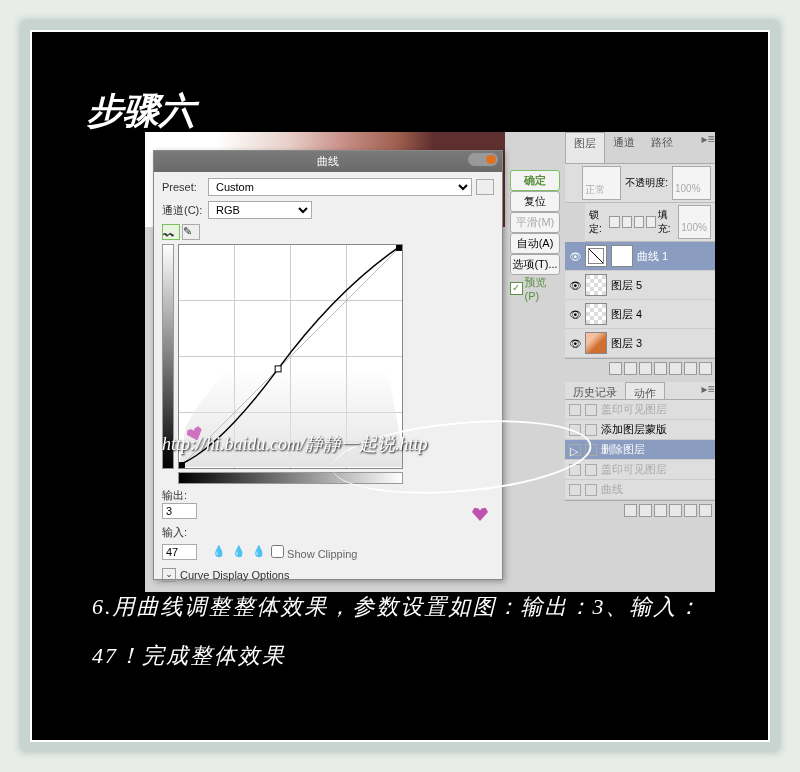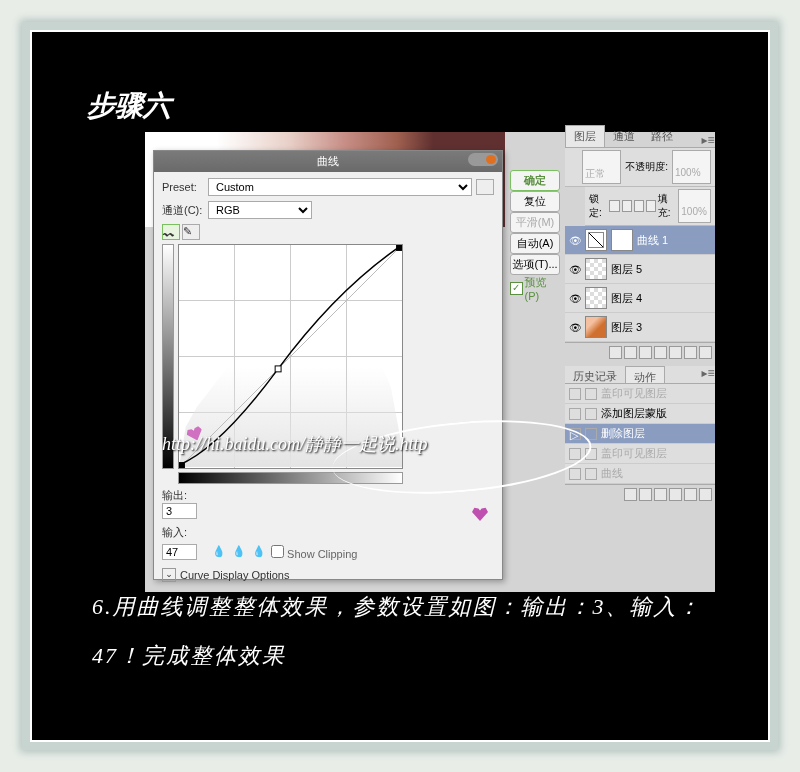--- a/index.html
+++ b/index.html
@@ -1,18 +1,18 @@
 <!DOCTYPE html>
 <html><head>
 <meta charset="utf-8">
 <style>
 * { box-sizing: border-box; margin: 0; padding: 0; }
 body { width: 800px; height: 772px; background: #e8ede8; font-family: "Microsoft YaHei", sans-serif; position: relative; }
 .frame { position: absolute; inset: 30px; background: #000; border: 2px solid #fff; box-shadow: 0 0 0 8px #c8d4d0, 0 0 8px 10px #b0c0bc; }
-.step-title { position: absolute; top: 55px; left: 55px; color: #fff; font-size: 28px; font-style: italic; font-weight: bold; font-family: cursive; }
+.step-title { position: absolute; top: 55px; left: 55px; color: #fff; font-size: 36px; font-style: italic; font-weight: bold; font-family: cursive; }
 .workspace { position: absolute; top: 100px; left: 113px; width: 570px; height: 460px; background: #d4d4d4; }
 .bg-photo { position: absolute; top: 0; left: 0; right: 210px; height: 95px; background: linear-gradient(90deg,#fff 20%,#e8d0c8 40%,#c89088 55%,#a06050 70%,#603030 80%); overflow: hidden; }
 .curves-dialog { position: absolute; top: 18px; left: 8px; width: 350px; height: 430px; background: #f0f0f0; border: 1px solid #888; box-shadow: 2px 2px 6px rgba(0,0,0,.3); }
 .dlg-title { background: linear-gradient(#7a7a7a,#6a6a6a); color: #fff; font-size: 11px; text-align: center; padding: 3px 0; position: relative; }
 .dlg-close { position: absolute; right: 4px; top: 2px; width: 30px; height: 13px; background: #999; border-radius: 7px; }
 .dlg-close::after { content: ""; position: absolute; right: 2px; top: 2px; width: 10px; height: 9px; background: #e07020; border-radius: 50%; }
 .dlg-body { padding: 6px 8px; font-size: 11px; color: #333; }
 .row { display: flex; align-items: center; gap: 4px; margin-bottom: 5px; }
 .row label { font-size: 11px; min-width: 42px; }
 select, input[type=text] { font-size: 11px; border: 1px solid #aaa; background: #fff; padding: 1px 3px; }
@@ -35,21 +35,21 @@
 .chk { font-size: 11px; color: #666; }
 .cdo { margin-top: 8px; display: flex; align-items: center; gap: 4px; font-size: 11px; }
 .cdo .chev { width: 14px; height: 14px; border: 1px solid #999; text-align: center; line-height: 11px; font-size: 9px; }
 .right-btns { position: absolute; top: 38px; left: 365px; width: 50px; display: flex; flex-direction: column; gap: 0; }
 .rbtn { font-size: 11px; padding: 2px 0; text-align: center; border: 1px solid #aaa; background: #f4f4f4; border-radius: 3px; }
 .rbtn.ok { border-color: #7ac060; color: #5a9040; font-weight: bold; }
 .rbtn.dis { color: #aaa; }
 .prev-chk { font-size: 11px; color: #5a9040; display: flex; align-items: center; gap: 2px; }
 .prev-chk::before { content: "✓"; background: #fff; border: 1px solid #5a9040; width: 11px; height: 11px; line-height: 9px; font-size: 10px; text-align: center; color: #5a9040; }
 .panels { position: absolute; top: 0; right: 0; width: 150px; height: 460px; background: #d4d4d4; }
-.panel-tabs { display: flex; background: #d4d4d4; border-bottom: 1px solid #aaa; height: 16px; align-items: flex-end; }
+.panel-tabs { display: flex; background: #d4d4d4; border-bottom: 1px solid #aaa; height: 32px; }
 .pt { font-size: 11px; padding: 3px 8px; color: #555; cursor: pointer; }
 .pt.active { background: #e8e8e8; border: 1px solid #aaa; border-bottom: none; }
 .pt-menu { margin-left: auto; width: 14px; text-align: center; font-size: 12px; color: #666; }
 .panel-opts { display: flex; align-items: center; justify-content: flex-end; gap: 4px; font-size: 10px; padding: 2px 4px; border-bottom: 1px solid #bbb; background: #dedede; }
 .mini-sel { width: 39px; height: 15px; border: 1px solid #aaa; background: #f4f4f4; font-size: 10px; color: #aaa; padding: 16px 2px; }
 .lock-row { display: flex; align-items: center; gap: 2px; font-size: 10px; padding: 2px 4px; border-bottom: 1px solid #bbb; background: #dedede; margin-left: 20px; }
 .lock-ic { width: 12px; height: 12px; border: 1px solid #999; background: #eee; }
 .layer-list { max-height: 210px; overflow: hidden; background: #dedede; }
 .layer { display: flex; align-items: center; gap: 4px; padding: 3px 4px; border-bottom: 1px solid #ccc; font-size: 11px; min-height: 27px; }
 .layer.sel { background: #8a9cc0; color: #fff; }

